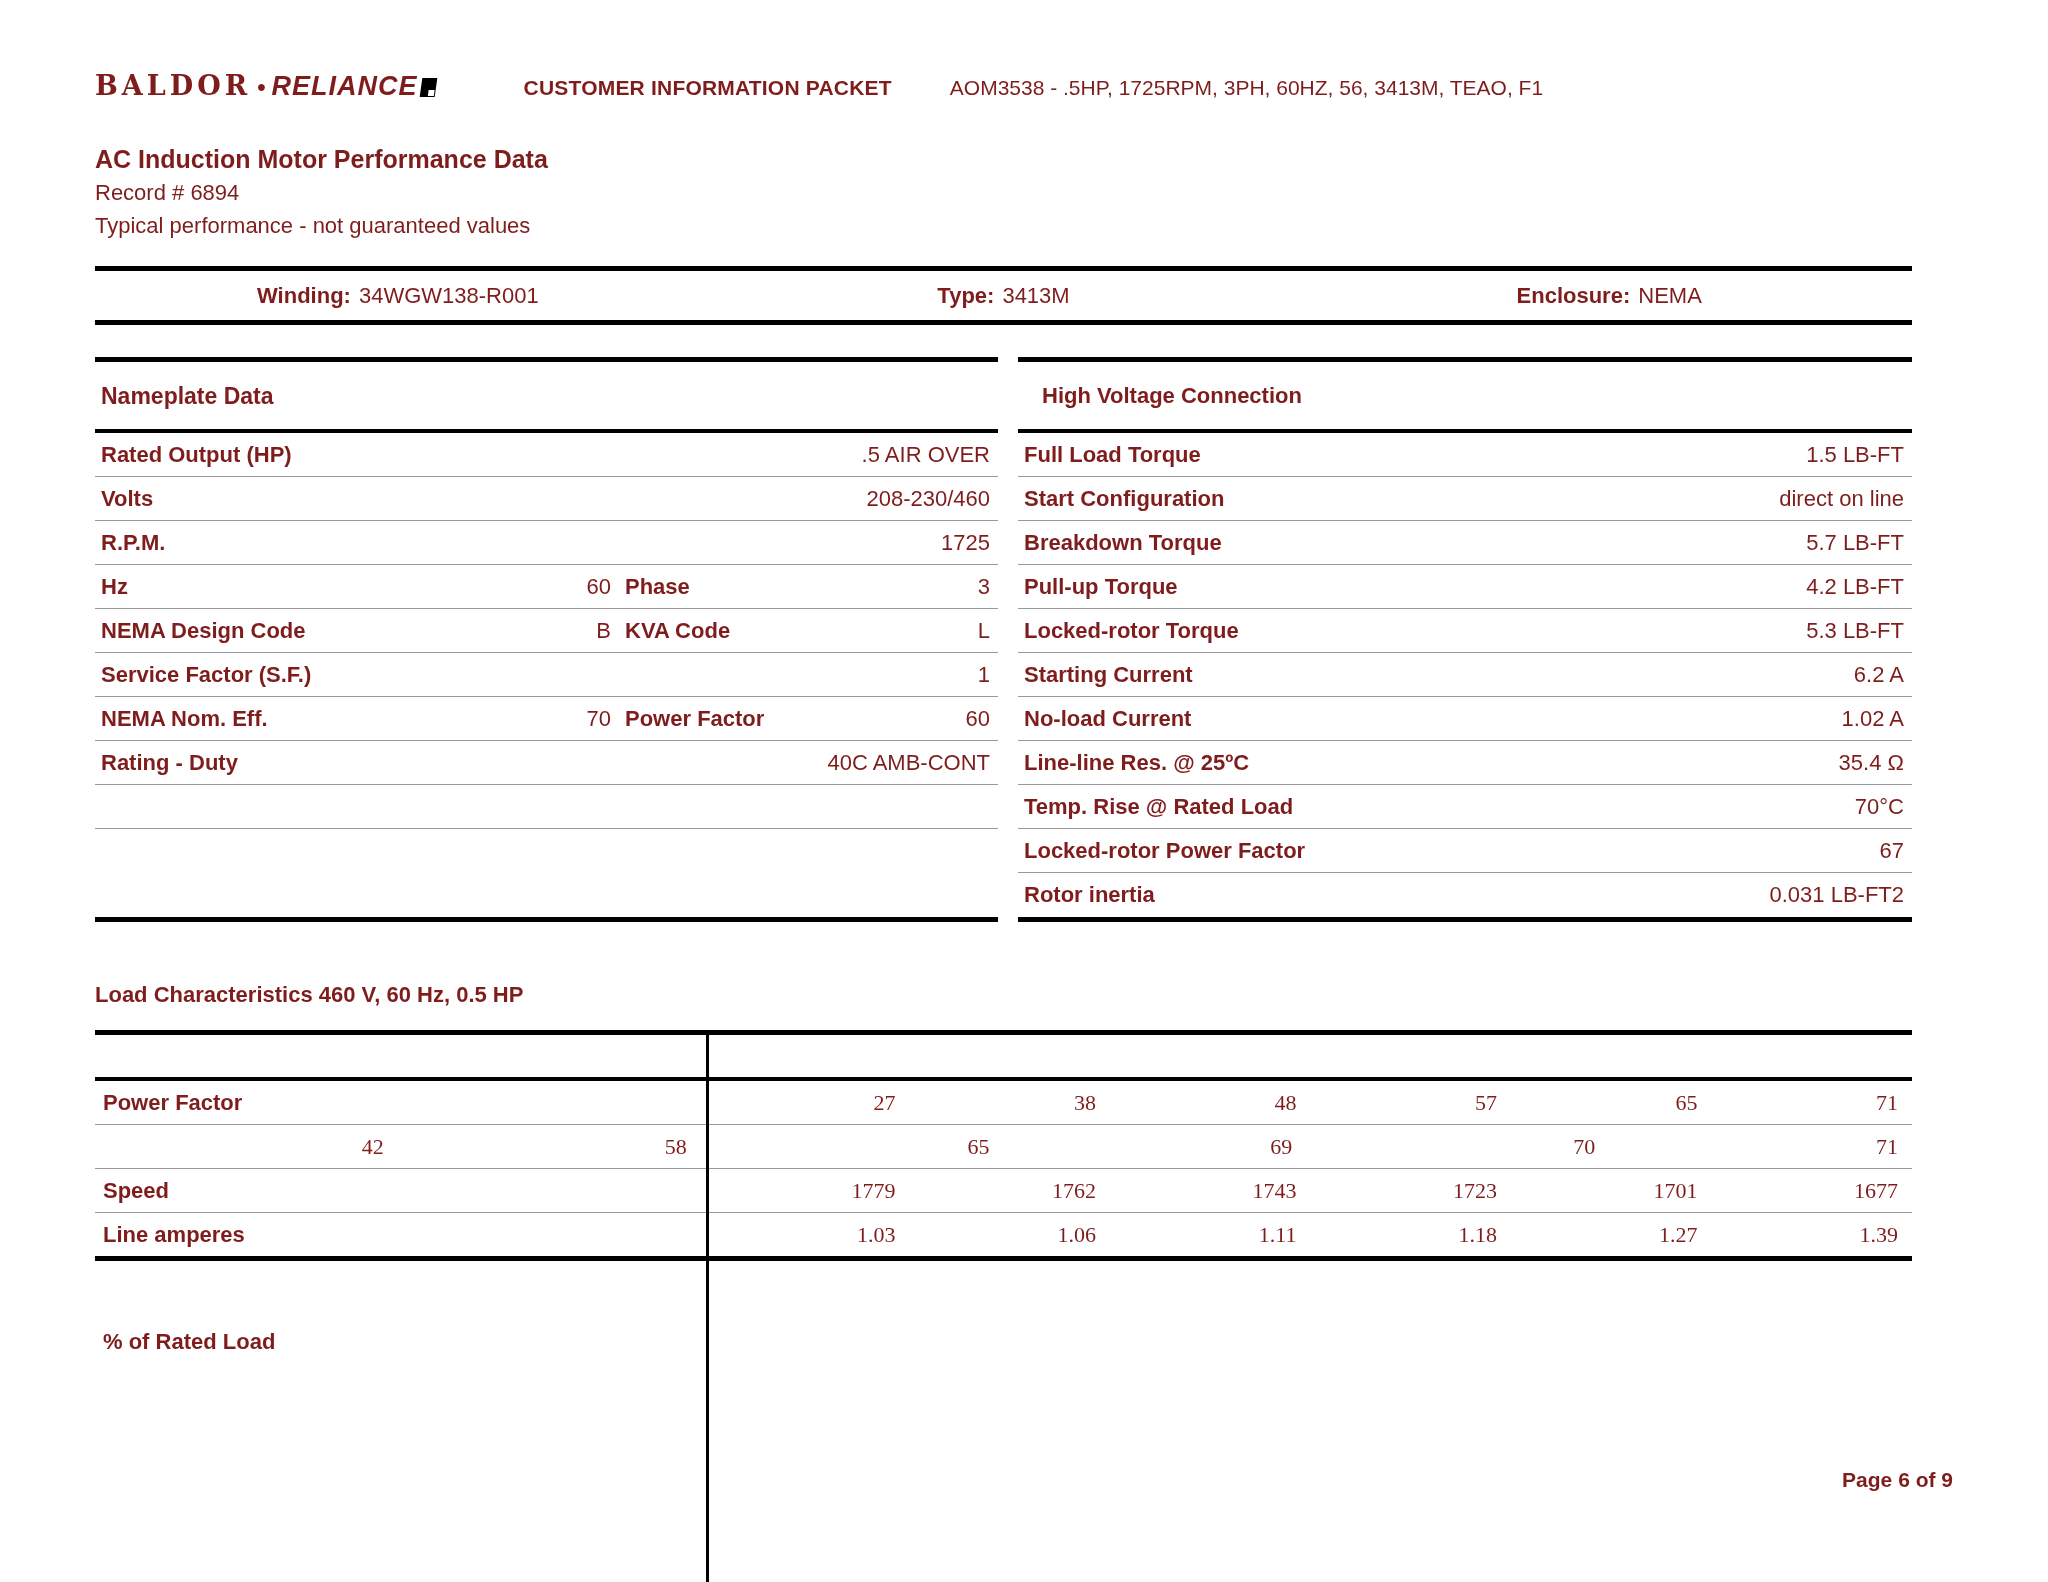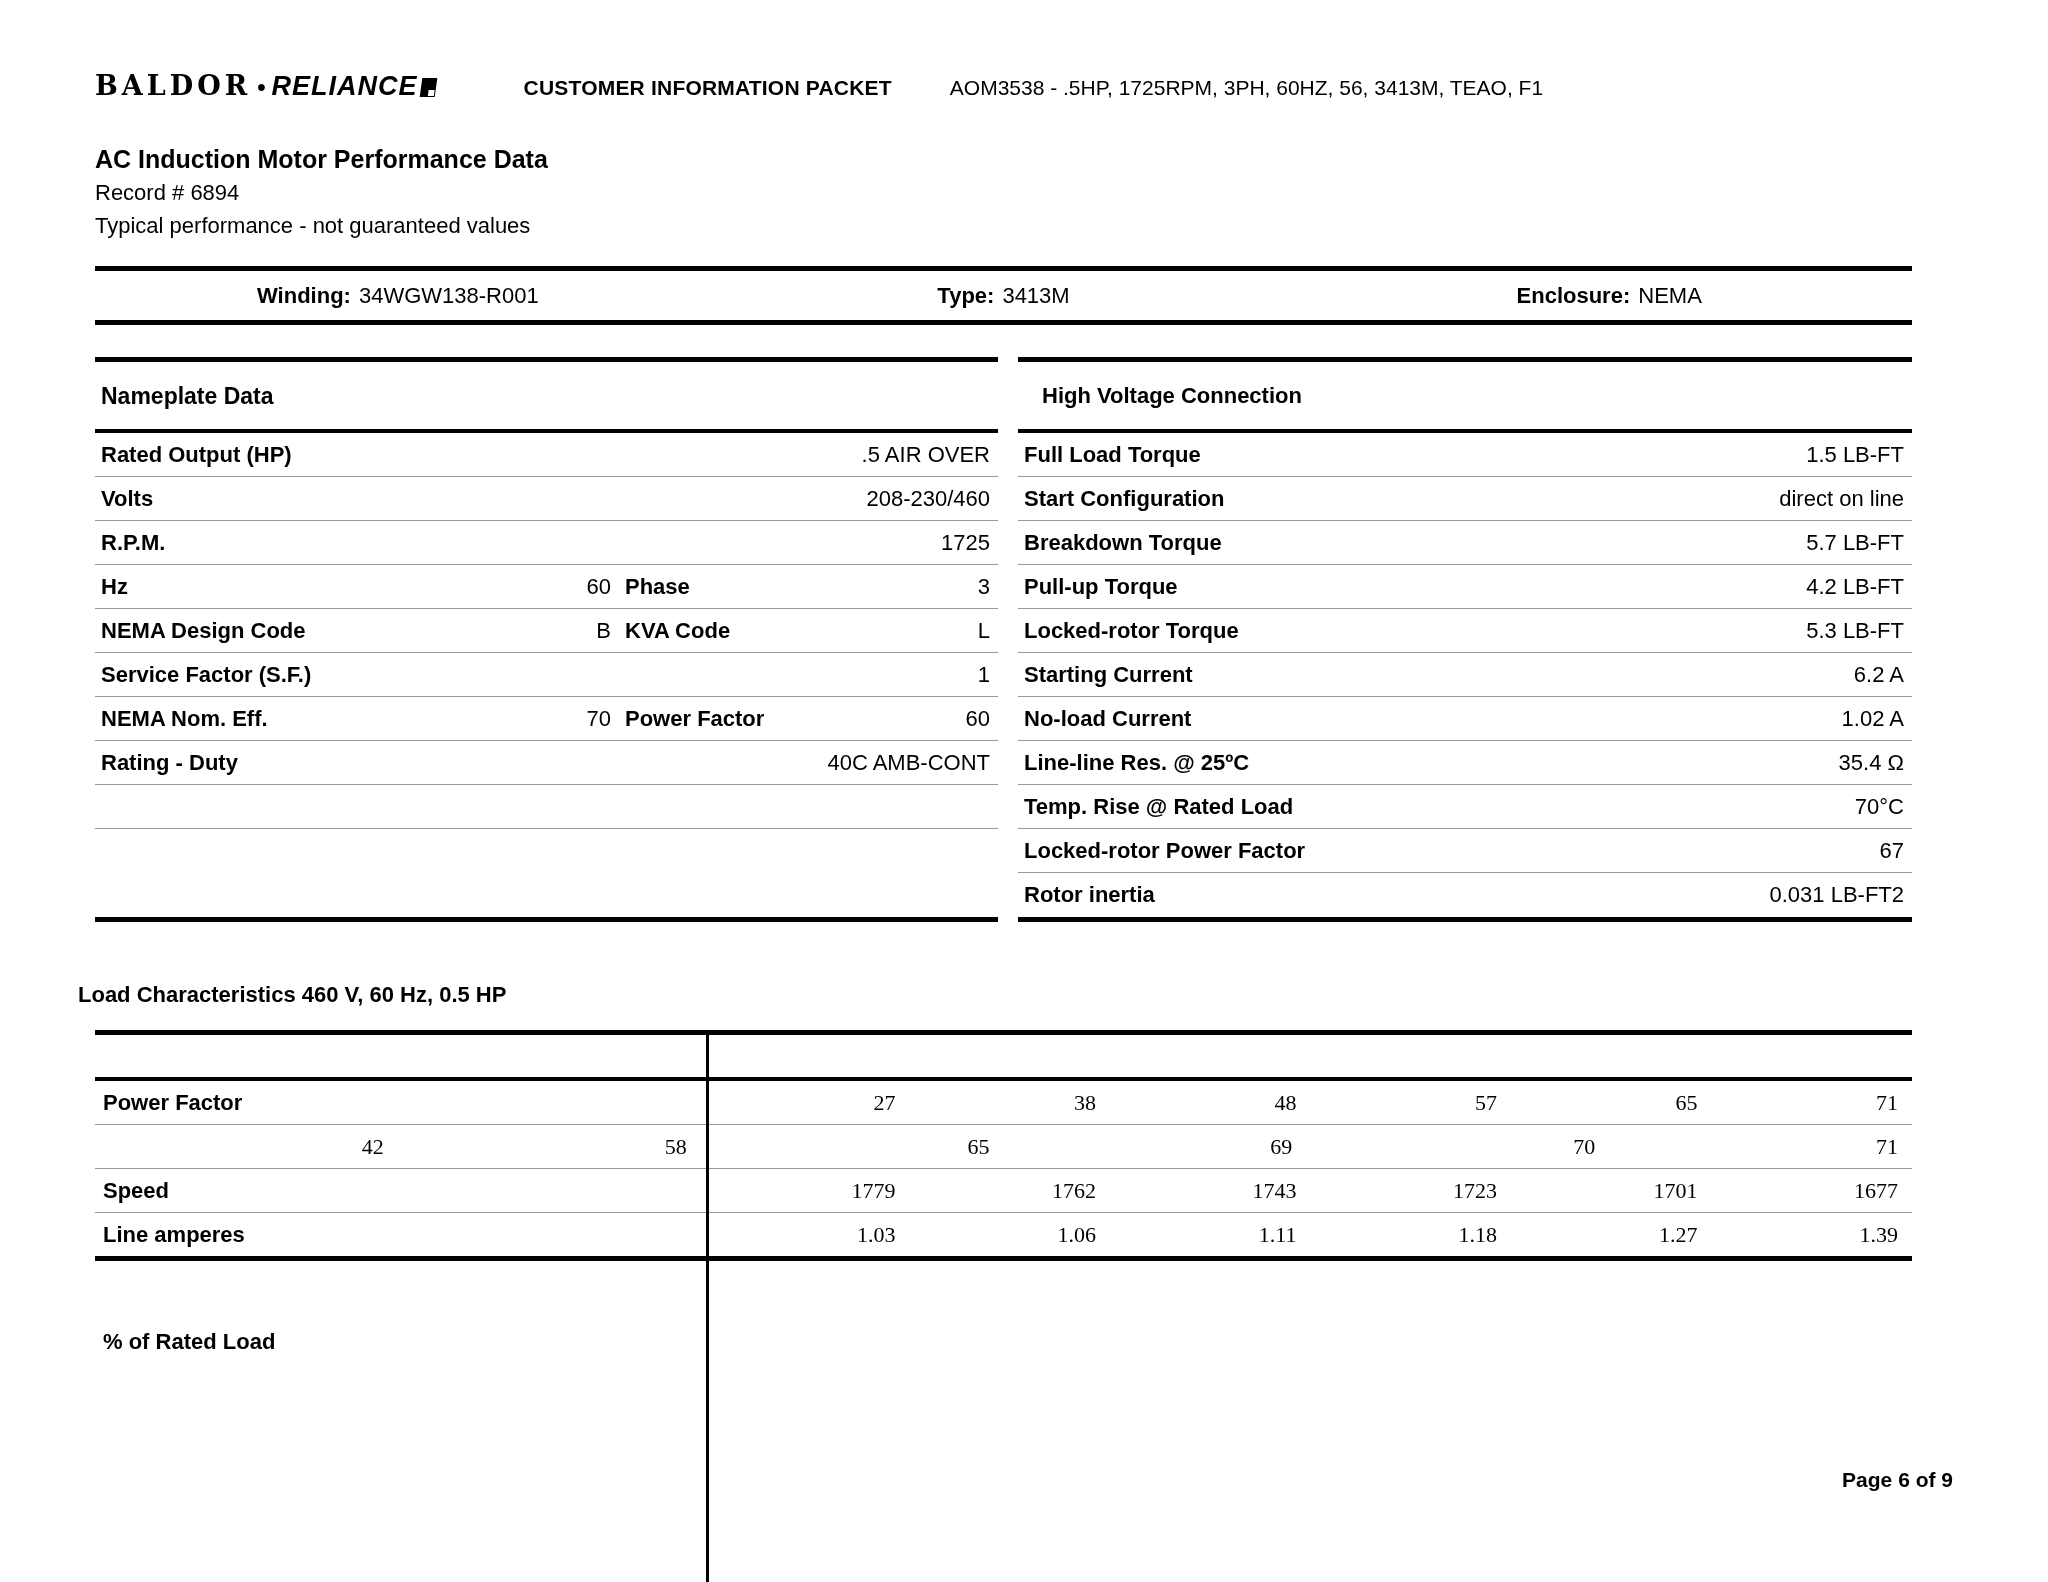--- a/index.html
+++ b/index.html
@@ -1,21 +1,21 @@
 <!DOCTYPE html>
 <html><head>
 <meta charset="utf-8">
 <style>
   html,body{margin:0;padding:0;background:#e8e8e8;}
   .page{
     position:relative;
     width:2048px;height:1582px;
     background:#ffffff;
     font-family:"Liberation Sans", sans-serif;
-    color:#000000;
+    color:#7f1d1d;
     overflow:hidden;
   }
   
   .hdr{position:absolute;left:95px;top:70px;display:flex;align-items:baseline;white-space:nowrap;}
   .logo{display:flex;align-items:baseline;}
   .logo-baldor{font-family:"DejaVu Serif", serif;font-weight:800;font-size:27px;letter-spacing:4px;}
   .logo-dot{font-size:24px;font-weight:700;margin:0 6px;}
   .logo-reliance{font-style:italic;font-weight:800;font-size:27px;letter-spacing:1px;}
   .logo-mark{position:relative;display:inline-block;width:15px;height:19px;background:#000;margin-left:3px;transform:translateY(2px) skewX(-8deg);}
   .logo-mark::after{content:"";position:absolute;right:1px;bottom:1px;width:6px;height:6px;background:#fff;}
@@ -42,21 +42,21 @@
   .t-row{height:44px;display:flex;align-items:center;font-size:22px;padding:0 8px 0 6px;box-sizing:border-box;}
   .t-row:not(:last-child){border-bottom:1px solid #9a9a9a;}
   .t-label{font-weight:700;white-space:nowrap;}
   .np-label{flex:0 0 300px;}
   .np-midval{flex:0 0 210px;text-align:right;white-space:nowrap;}
   .np-midlabel{flex:1;font-weight:700;padding-left:14px;white-space:nowrap;}
   .np-val{text-align:right;white-space:nowrap;}
   .spacer{flex:1;}
   .t-val{white-space:nowrap;}
   
-  .load-title{position:absolute;left:78px;top:982px;font-weight:700;font-size:22px;}
+  .load-title{position:absolute;left:95px;top:982px;font-weight:700;font-size:22px;}
   .load-table{position:absolute;left:95px;top:1030px;width:1817px;
     border-top:5px solid #000;border-bottom:5px solid #000;box-sizing:content-box;}
   .load-row{display:flex;height:43px;font-size:22px;}
   .load-row.head{height:42px;border-bottom:4px solid #000;font-weight:700;flex-direction:column;}
   .load-row.body:not(:last-child){border-bottom:1px solid #9a9a9a;}
   .load-label{width:614px;flex:0 0 614px;border-right:3px solid #000;display:flex;align-items:center;padding-left:8px;box-sizing:border-box;}
   .load-cell{flex:1;display:flex;align-items:center;justify-content:flex-end;padding-right:14px;box-sizing:border-box;font-family:Liberation Serif, serif;}
   
   .footer{position:absolute;right:95px;top:1468px;font-size:21px;font-weight:700;}
 </style>

